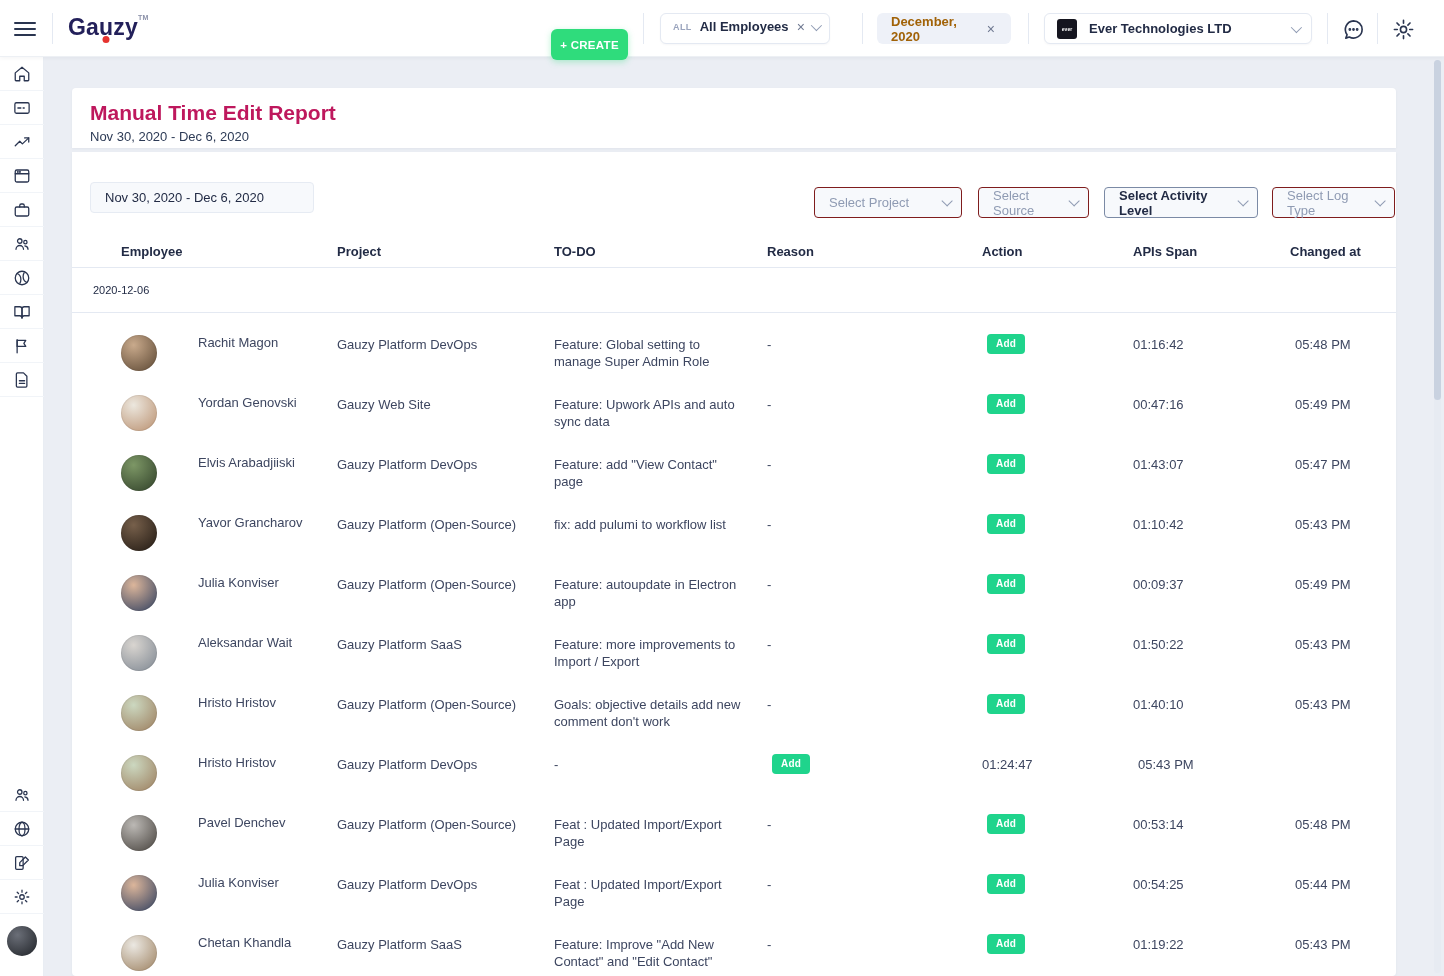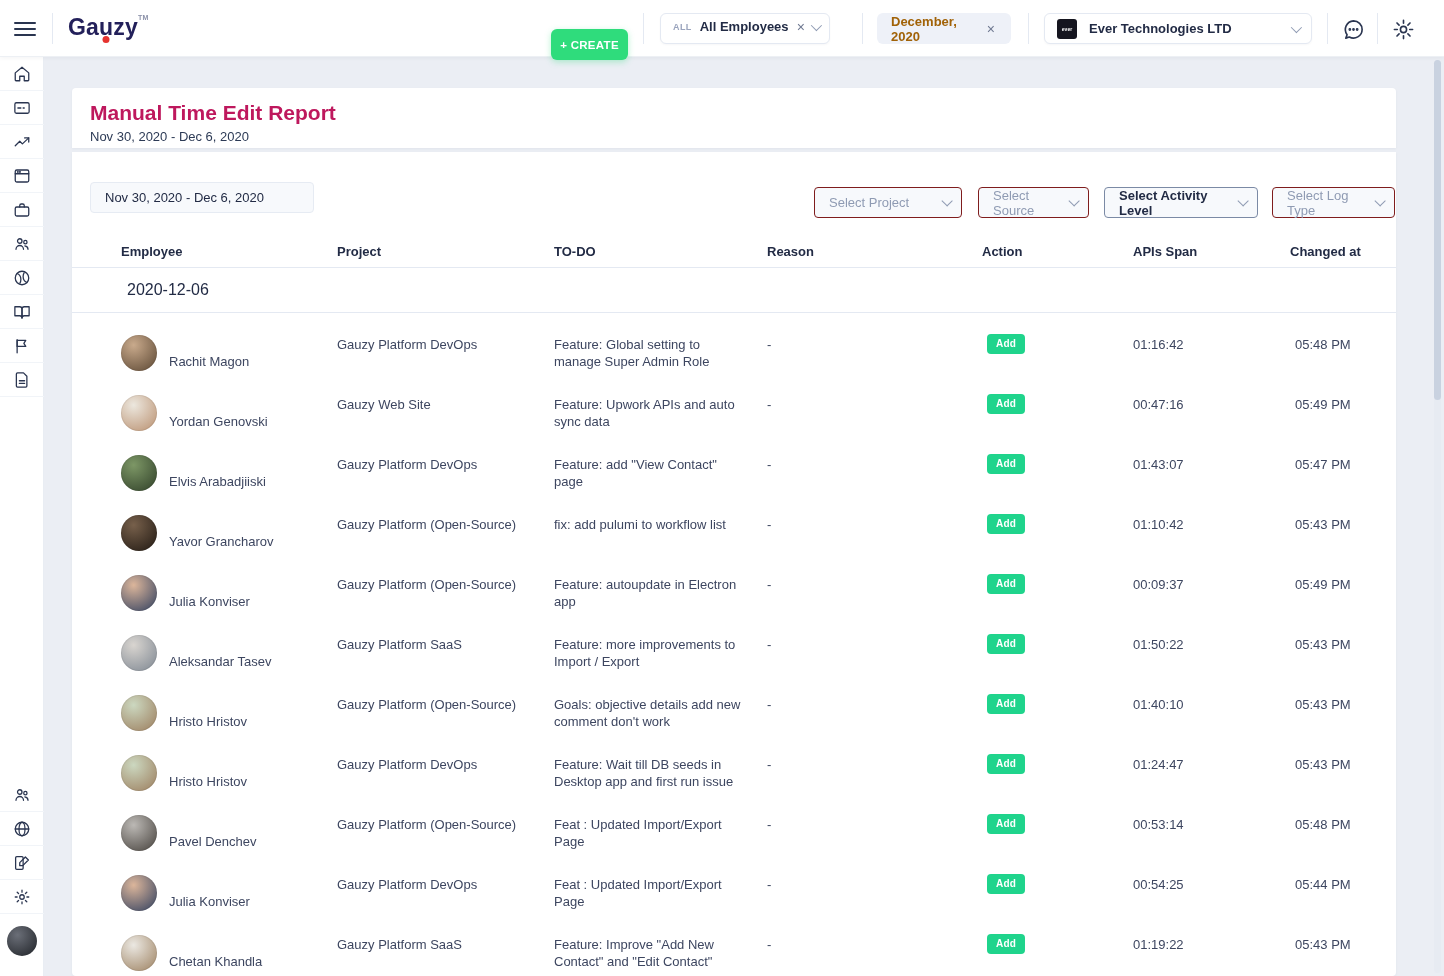--- a/index.html
+++ b/index.html
@@ -64,25 +64,25 @@
   .fselect .chev { transform:rotate(45deg) translateY(-3px); }
   .fs-project { left:742px; width:148px; }
   .fs-source { left:906px; width:111px; }
   .fs-activity { left:1032px; width:154px; border-color:#7b8aa5; color:#222b45; font-weight:700; }
   .fs-logtype { left:1200px; width:123px; }
 
   .grid7 { display:grid; grid-template-columns:216px 217px 213px 215px 151px 157px 1fr; padding-left:49px; }
   .thead { position:absolute; left:0; top:92px; width:1324px; height:24px; border-bottom:1px solid #e4e9f2; }
   .thead .th { font-size:13px; font-weight:800; color:#222b45; }
   .group-row { position:absolute; left:0; top:116px; width:1324px; height:45px; border-bottom:1px solid #e4e9f2;
-               display:flex; align-items:center; padding-left:55px; font-size:16px; color:#222b45; }
+               display:flex; align-items:center; padding-left:21px; font-size:11px; color:#222b45; }
   .tbody { position:absolute; left:0; top:161px; width:1324px; }
   .trow { height:60px; cursor:pointer; }
   .cell { font-size:13px; color:#3d4660; line-height:1.3; }
-  .c-emp { display:flex; align-items:flex-end; margin-top:22px; height:36px; }
+  .c-emp { display:flex; align-items:flex-start; margin-top:22px; height:36px;gap:29px; }
   .avatar { width:36px; height:36px; border-radius:50%; flex:none; margin-right:12px;
             box-shadow:inset 0 0 0 1px rgba(0,0,0,.06); }
   .emp-name { color:#3d4660; }
   .c-text { padding-top:24px; padding-right:22px; }
   .c-action { padding-top:21px; }
   .badge { display:inline-block; background:#1fd48c; color:#fff; font-size:10px; font-weight:800;
            padding:3px 9px 4px; border-radius:4px; margin-left:5px; letter-spacing:.2px; }
   .c-changed { padding-left:5px; }
 
   .scrollbar { position:absolute; right:3px; top:60px; width:7px; height:913px; border-radius:4px; background:#e7ebf2; }
@@ -336,21 +336,21 @@
     <div class="cell c-text">Feature: autoupdate in Electron app</div>
     <div class="cell c-text">-</div>
     <div class="cell c-action"><span class="badge">Add</span></div>
     <div class="cell c-text">00:09:37</div>
     <div class="cell c-text c-changed">05:49 PM</div>
   </div>
 
   <div class="trow grid7">
     <div class="cell c-emp">
       <span class="avatar" style="background: radial-gradient(circle at 35% 28%, rgb(217, 213, 208), rgb(125, 134, 145));"></span>
-      <span class="emp-name">Aleksandar Tasev</span>
+      <span class="emp-name">Aleksandar Wait</span>
     </div>
     <div class="cell c-text">Gauzy Platform SaaS</div>
     <div class="cell c-text">Feature: more improvements to Import / Export</div>
     <div class="cell c-text">-</div>
     <div class="cell c-action"><span class="badge">Add</span></div>
     <div class="cell c-text">01:50:22</div>
     <div class="cell c-text c-changed">05:43 PM</div>
   </div>
 
   <div class="trow grid7">
@@ -365,21 +365,20 @@
     <div class="cell c-text">01:40:10</div>
     <div class="cell c-text c-changed">05:43 PM</div>
   </div>
 
   <div class="trow grid7">
     <div class="cell c-emp">
       <span class="avatar" style="background: radial-gradient(circle at 35% 28%, rgb(204, 216, 192), rgb(155, 124, 92));"></span>
       <span class="emp-name">Hristo Hristov</span>
     </div>
     <div class="cell c-text">Gauzy Platform DevOps</div>
-    <div class="cell c-text">Feature: Wait till DB seeds in Desktop app and first run issue</div>
     <div class="cell c-text">-</div>
     <div class="cell c-action"><span class="badge">Add</span></div>
     <div class="cell c-text">01:24:47</div>
     <div class="cell c-text c-changed">05:43 PM</div>
   </div>
 
   <div class="trow grid7">
     <div class="cell c-emp">
       <span class="avatar" style="background: radial-gradient(circle at 35% 28%, rgb(188, 185, 181), rgb(69, 64, 59));"></span>
       <span class="emp-name">Pavel Denchev</span>

